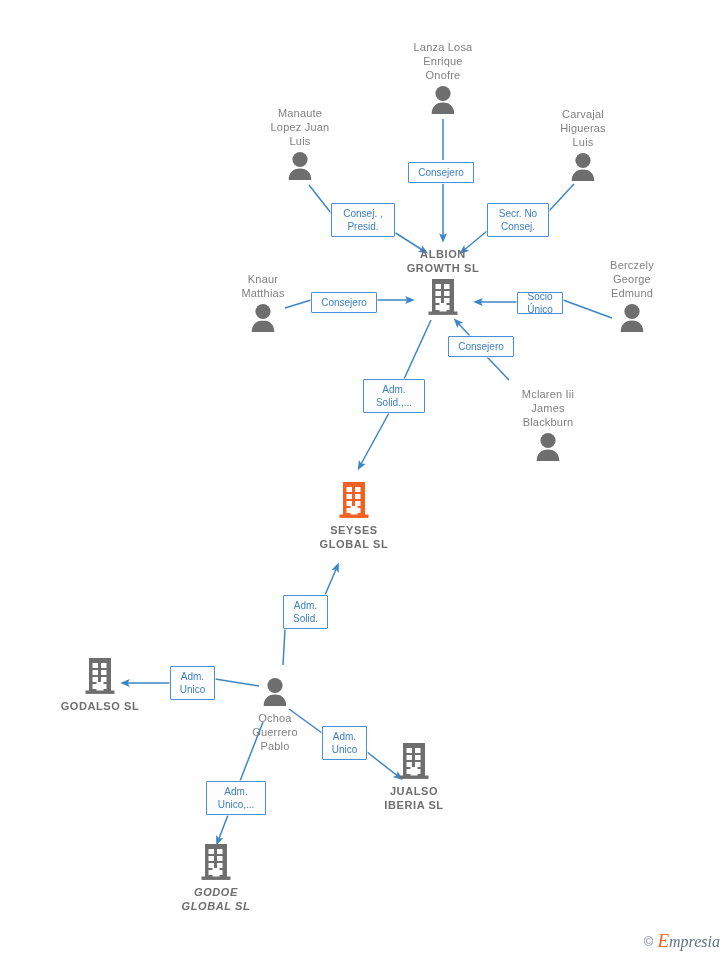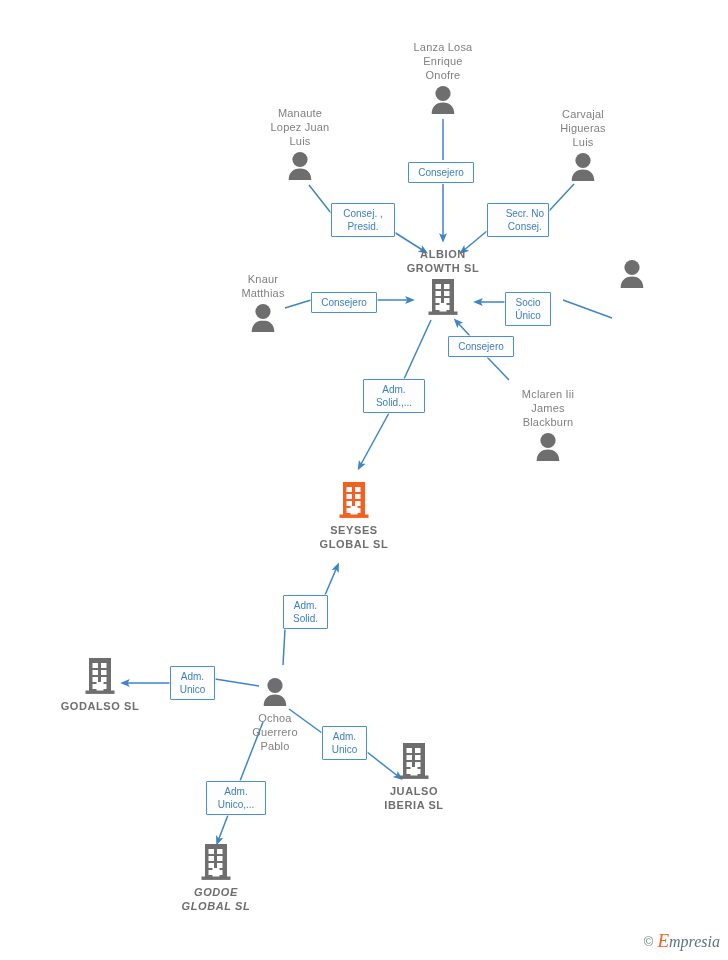--- a/index.html
+++ b/index.html
@@ -156,20 +156,23 @@
       <div class="node-label label-above">Knaur
 Matthias</div>
       <div>
         <svg class="glyph" width="30" height="32" viewBox="0 0 30 32">
           <circle cx="15" cy="9.5" r="7.6" fill="#6e6e6e"></circle>
           <path d="M15 18.6c-7.2 0-11.3 4.6-11.3 11.4h22.6c0-6.8-4.1-11.4-11.3-11.4z" fill="#6e6e6e"></path>
         </svg>
       </div>
     </div>
     <div class="node person" style="width: 150px; left: 557px; top: 258px;">
+      <div class="node-label label-above">Berczely
+George
+Edmund</div>
       <div>
         <svg class="glyph" width="30" height="32" viewBox="0 0 30 32">
           <circle cx="15" cy="9.5" r="7.6" fill="#6e6e6e"></circle>
           <path d="M15 18.6c-7.2 0-11.3 4.6-11.3 11.4h22.6c0-6.8-4.1-11.4-11.3-11.4z" fill="#6e6e6e"></path>
         </svg>
       </div>
     </div>
     <div class="node person" style="width: 150px; left: 473px; top: 387px;">
       <div class="node-label label-above">Mclaren Iii
 James
@@ -265,24 +268,24 @@
         </svg>
       </div>
       <div class="node-label label-below">GODOE
 GLOBAL  SL</div>
     </div>
   </div>
 <div id="chip-layer">
     <div class="chip" style="left: 408px; top: 162px; width: 66px; height: 21px;"><span>Consejero</span></div>
     <div class="chip" style="left: 331px; top: 203px; width: 64px; height: 34px;"><span>Consej. ,
 Presid.</span></div>
-    <div class="chip" style="left: 487px; top: 203px; width: 62px; height: 34px; justify-content: flex-end;"><span>Secr.  No
+    <div class="chip" style="left: 487px; top: 203px; width: 62px; height: 34px;"><span>Secr.  No
 Consej.</span></div>
     <div class="chip" style="left: 311px; top: 292px; width: 66px; height: 21px;"><span>Consejero</span></div>
-    <div class="chip" style="left: 505px; top: 292px; width: 46px; height: 34px;"><span>Socio
+    <div class="chip" style="left: 517px; top: 292px; width: 46px; height: 22px;"><span>Socio
 Único</span></div>
     <div class="chip" style="left: 448px; top: 336px; width: 66px; height: 21px;"><span>Consejero</span></div>
     <div class="chip" style="left: 363px; top: 379px; width: 62px; height: 34px;"><span>Adm.
 Solid.,...</span></div>
     <div class="chip" style="left: 283px; top: 595px; width: 45px; height: 34px;"><span>Adm.
 Solid.</span></div>
     <div class="chip" style="left: 170px; top: 666px; width: 45px; height: 34px;"><span>Adm.
 Unico</span></div>
     <div class="chip" style="left: 322px; top: 726px; width: 45px; height: 34px;"><span>Adm.
 Unico</span></div>

